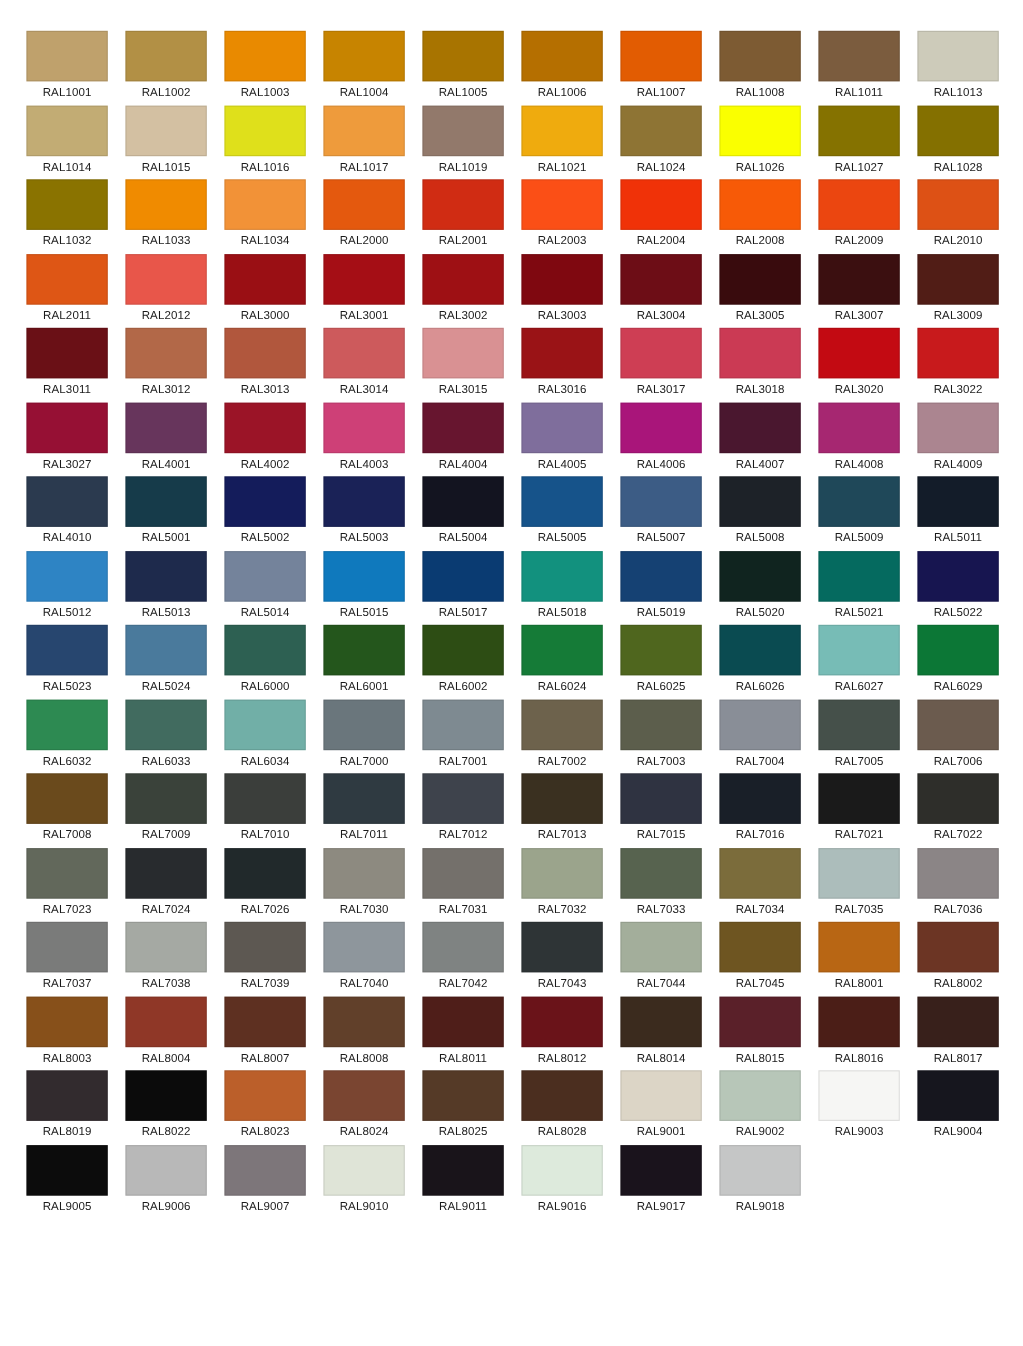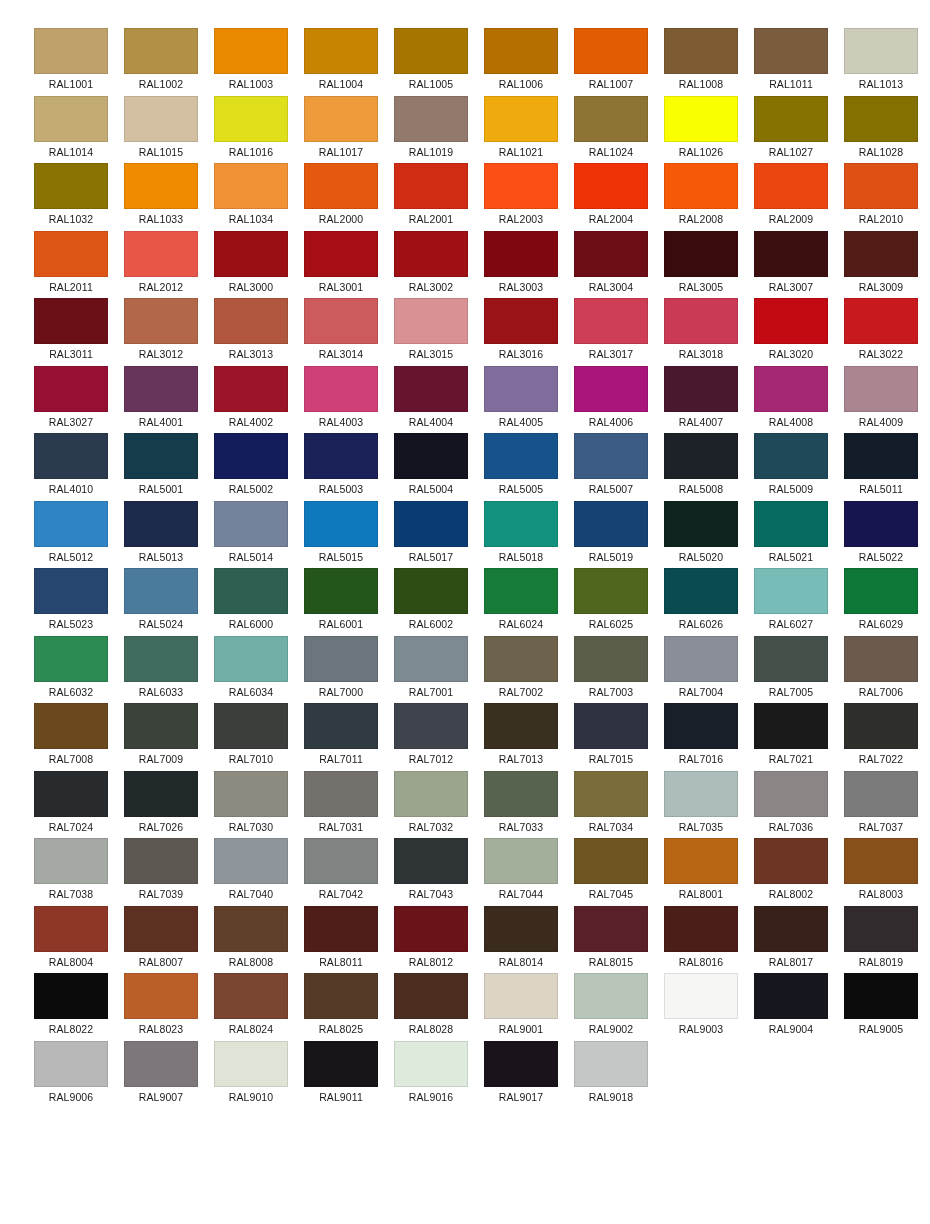--- a/index.html
+++ b/index.html
@@ -16,21 +16,21 @@
   }
   #chart-root {
     position: relative;
     width: 930px;
     height: 1224px;
     background: #ffffff;
     overflow: hidden;
   }
   .grid {
     position: absolute;
-    left: 34px;
+    left: 24px;
     top: 28px;
     width: 884px;
     display: grid;
     grid-template-columns: repeat(10, 74px);
     column-gap: 16px;
     row-gap: 0px;
   }
   .cell {
     width: 74px;
     height: 67.5px;
@@ -494,20 +494,24 @@
       </div>
       <div class="cell">
         <div class="swatch" style="background-color: rgb(26, 26, 26);"></div>
         <div class="label">RAL7021</div>
       </div>
       <div class="cell">
         <div class="swatch" style="background-color: rgb(46, 46, 42);"></div>
         <div class="label">RAL7022</div>
       </div>
       <div class="cell">
+        <div class="swatch" style="background-color: rgb(98, 104, 91);"></div>
+        <div class="label">RAL7023</div>
+      </div>
+      <div class="cell">
         <div class="swatch" style="background-color: rgb(40, 43, 46);"></div>
         <div class="label">RAL7024</div>
       </div>
       <div class="cell">
         <div class="swatch" style="background-color: rgb(33, 41, 43);"></div>
         <div class="label">RAL7026</div>
       </div>
       <div class="cell">
         <div class="swatch" style="background-color: rgb(141, 138, 128);"></div>
         <div class="label">RAL7030</div>

